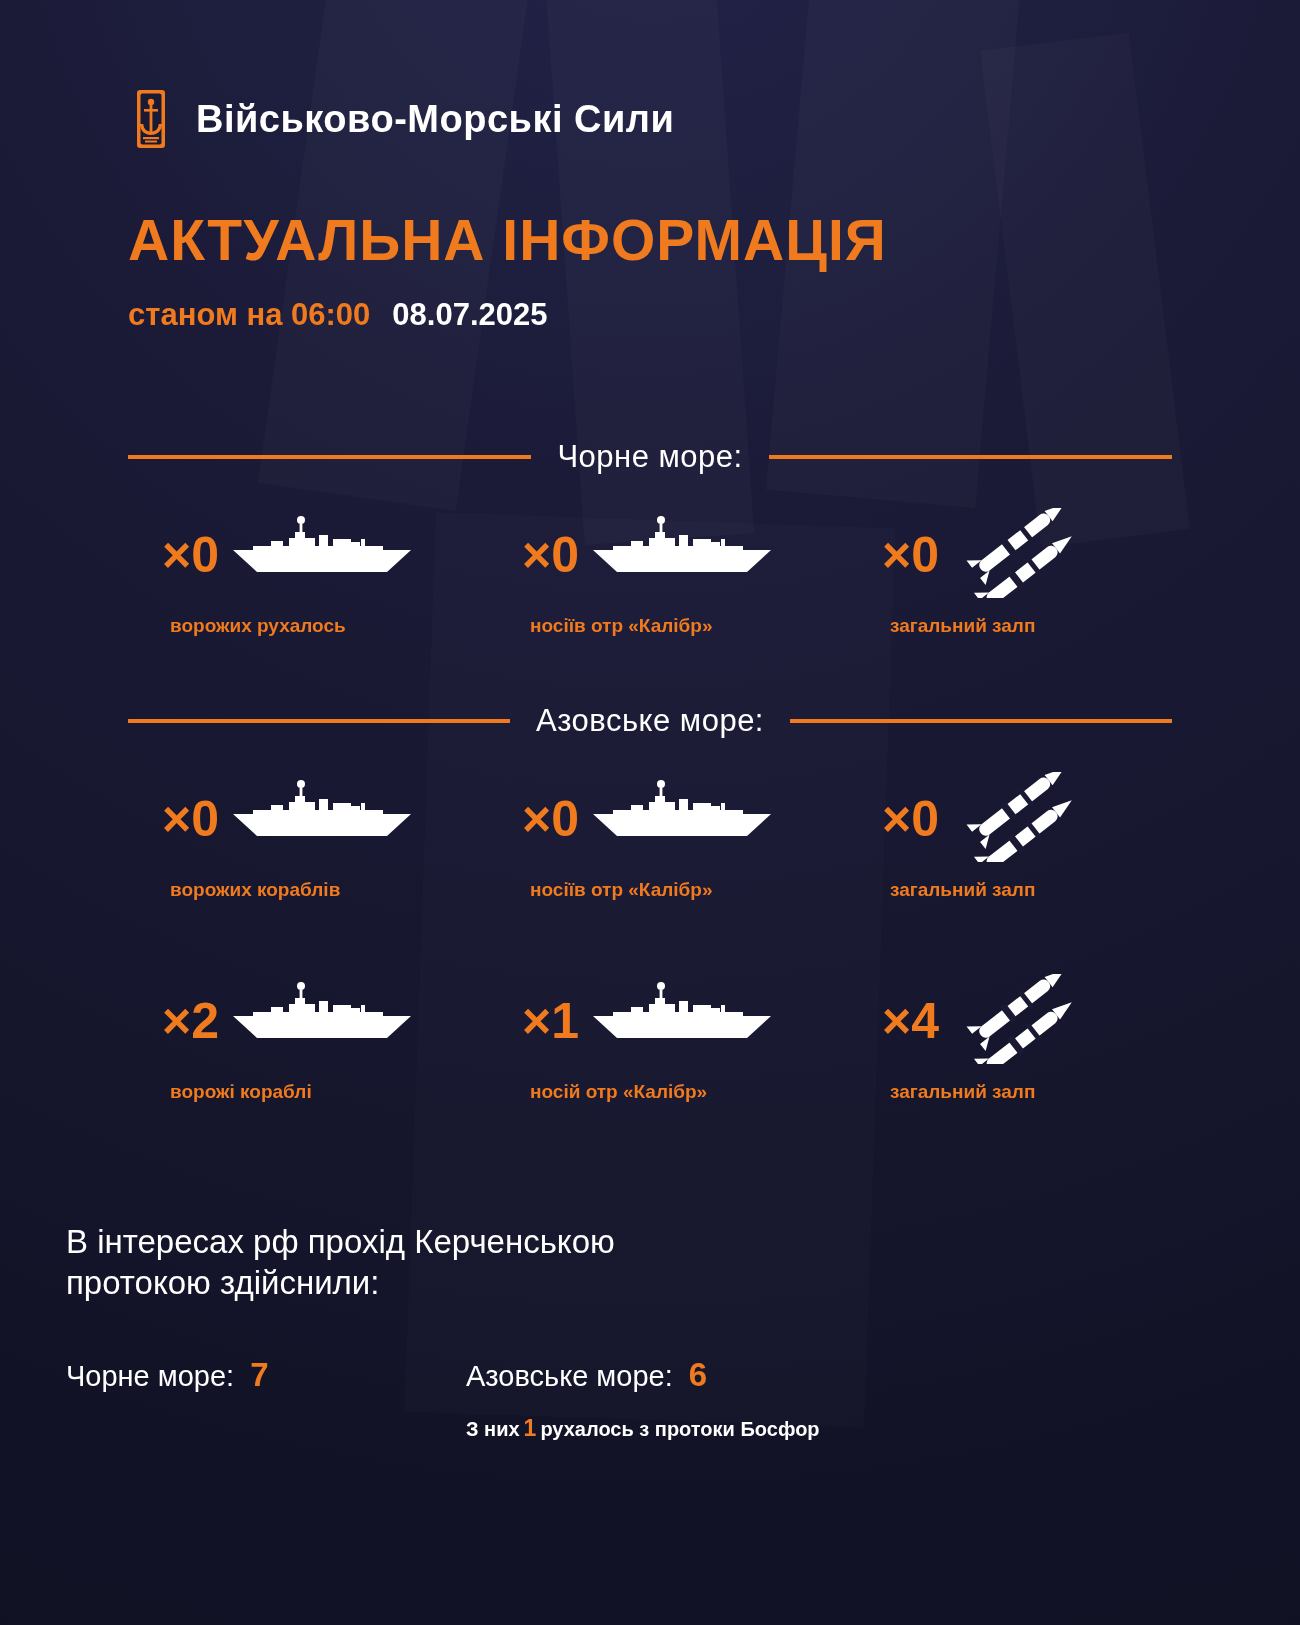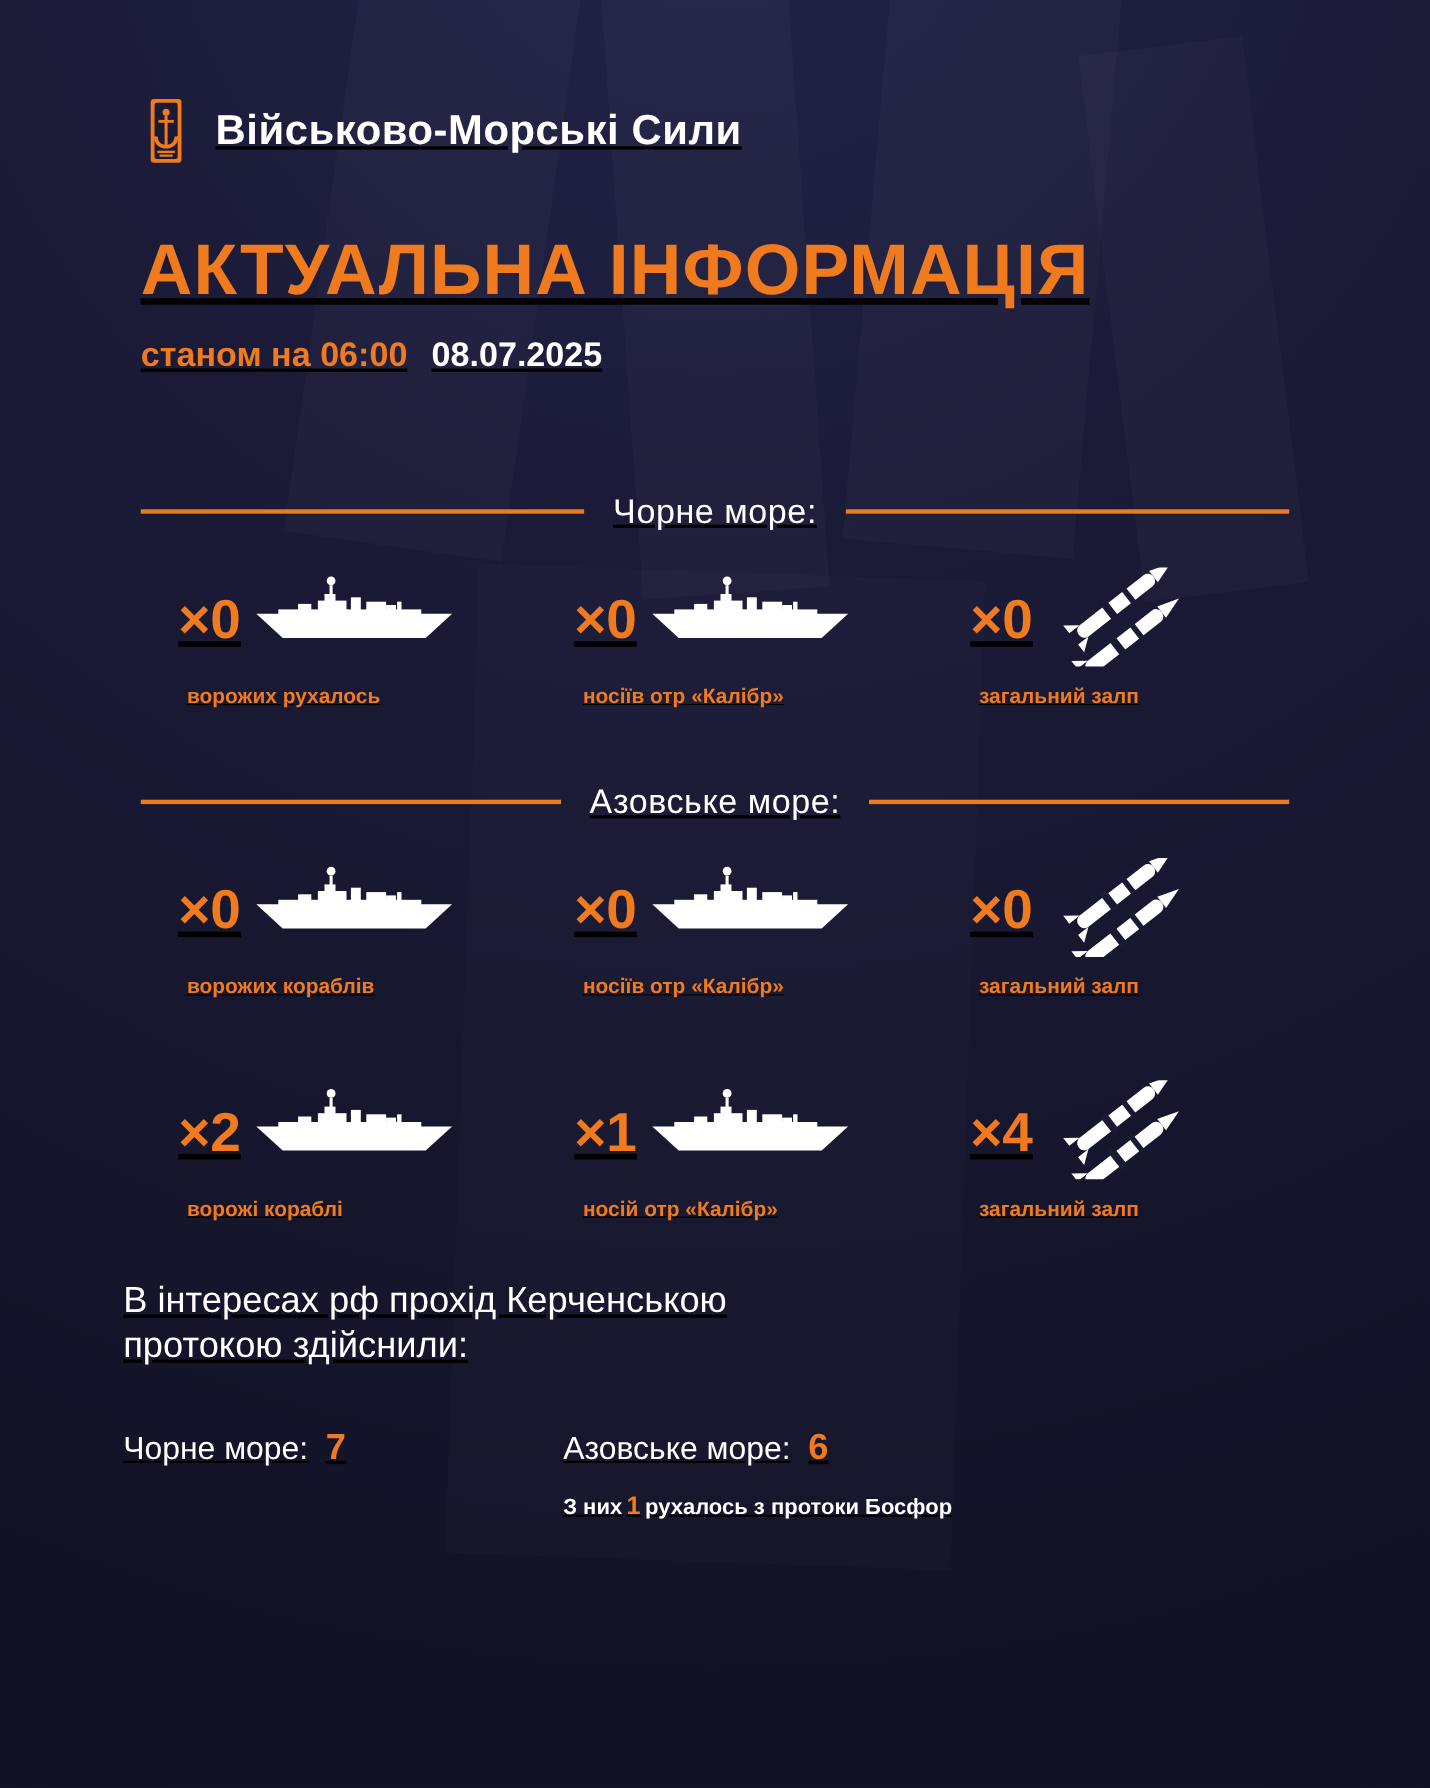--- a/index.html
+++ b/index.html
@@ -12,21 +12,20 @@
     overflow: hidden;
   }
 
   #poster {
     position: relative;
     width: 1300px;
     height: 1625px;
     background:
       radial-gradient(circle at 50% -10%, #23234a 0%, #1b1b38 35%, #15152c 70%, #111124 100%);
     overflow: hidden;
-    text-decoration: underline;
   }
 
   
   .wm {
     position: absolute;
     background: rgba(255,255,255,0.022);
     pointer-events: none;
   }
   .wm.a { left: 300px;  top: -120px; width: 200px; height: 620px; transform: rotate(8deg); }
   .wm.b { left: 560px;  top: -160px; width: 170px; height: 700px; transform: rotate(-4deg); border-radius: 90px 90px 0 0; }
@@ -48,21 +47,21 @@
     color: #ffffff;
     font-size: 38px;
     font-weight: bold;
     letter-spacing: 0.5px;
     white-space: nowrap;
   }
 
   .headline {
     margin: 62px 0 0 128px;
     color: #f07a1e;
-    font-size: 65px;
+    font-size: 57px;
     font-weight: bold;
     letter-spacing: 1px;
     line-height: 1;
     white-space: nowrap;
   }
 
   .subline {
     margin: 28px 0 0 128px;
     display: flex;
     align-items: flex-end;
@@ -125,21 +124,21 @@
   .cell .caption {
     margin-top: 6px;
     color: #f07a1e;
     font-size: 19px;
     font-weight: bold;
     white-space: nowrap;
     padding-left: 8px;
   }
 
   
-  .footer { margin-top: 50px; padding: 0 112px; }
+  .footer { margin-top: 118px; padding: 0 66px; }
   .footer-title {
     color: #ffffff;
     font-size: 33px;
     line-height: 1.25;
     max-width: 700px;
     font-weight: 400;
   }
 
   .footer-stats {
     display: flex;

